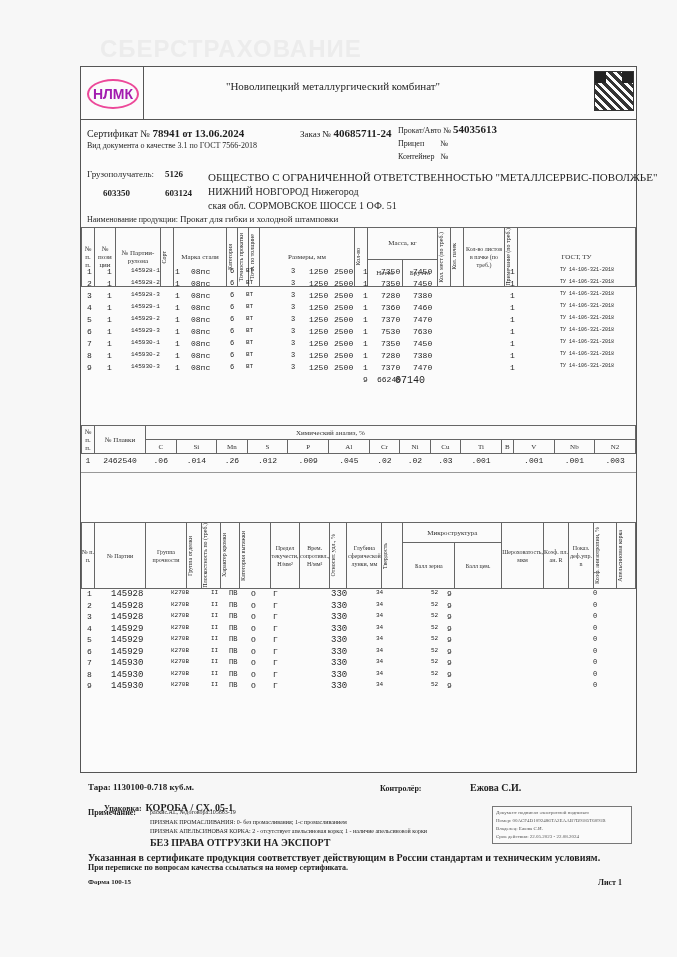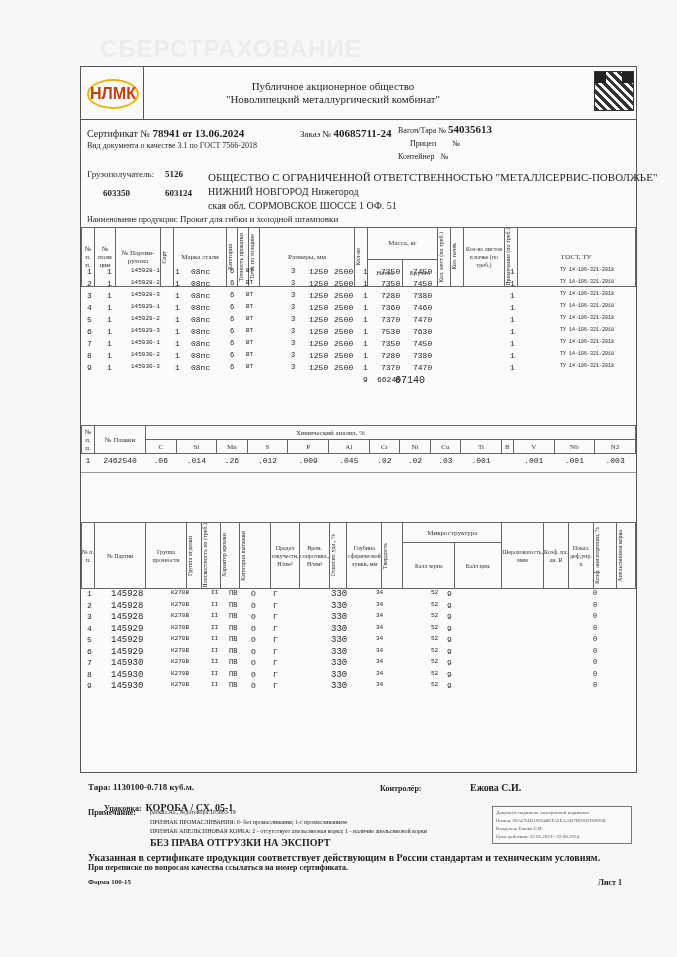--- a/index.html
+++ b/index.html
@@ -4,23 +4,23 @@
 <style>
   html, body { margin:0; padding:0; }
   body { width:677px; height:957px; background:#f7f7f7; position:relative; overflow:hidden;
          font-family:"Liberation Serif", serif; color:#1f1f1f; }
   .ghost { position:absolute; left:100px; top:35px; font-family:"Liberation Sans", sans-serif;
            font-size:24px; font-weight:bold; color:#ececec; letter-spacing:1px; }
   .frame { position:absolute; left:80px; top:66px; width:555px; height:705px;
            border:1px solid #555; background:#fbfbfb; }
   .hdr { position:absolute; left:0; top:0; width:555px; height:52px; border-bottom:1px solid #555; }
   .hdr .logo-cell { position:absolute; left:0; top:0; width:62px; height:52px; border-right:1px solid #555; }
-  .logo { position:absolute; left:6px; top:12px; width:48px; height:26px; border:2px solid #eab308;
-          border-radius:50%; font-family:"Liberation Sans", sans-serif; font-weight:bold; font-size:16px;
-          text-align:center; line-height:26px; color:#c2410c; }
+  .logo { position:absolute; left:6px; top:12px; width:48px; height:26px; border:2px solid #ec4899;
+          border-radius:50%; font-family:"Liberation Sans", sans-serif; font-weight:bold; font-size:14px;
+          text-align:center; line-height:26px; color:#a21caf; }
   .hdr .title { position:absolute; left:62px; top:13px; width:380px; text-align:center; font-size:11px; line-height:13px; }
   .hdr .shop { position:absolute; left:442px; top:0; width:66px; height:52px; border-left:1px solid #555;
                border-right:1px solid #555; font-size:11px; text-align:center; line-height:52px; }
   .qr { position:absolute; left:513px; top:4px; width:38px; height:38px;
         background:
           linear-gradient(90deg,#222 0 30%,transparent 30% 70%,#222 70%) 0 0/100% 30% no-repeat,
           repeating-linear-gradient(45deg,#333 0 3px,#fbfbfb 3px 6px);
         border:1px solid #333; }
   .sec { position:absolute; left:0; font-size:10px; }
   .b { font-weight:bold; }
@@ -38,43 +38,42 @@
 
 <div class="ghost">СБЕРСТРАХОВАНИЕ</div>
 
 <div class="frame">
 
   <div class="hdr">
     <div class="logo-cell">
       <div class="logo">НЛМК</div>
     </div>
     <div class="title">
-      <div>Публичное акционерное общество</div>
       <div>"Новолипецкий металлургический комбинат"</div>
     </div>
     <div class="qr"></div>
   </div>
 
   <div class="sec" style="top:52px;width:555px;height:108px;border-bottom:1px solid #555;">
     <div class="t" style="left:6px;top:8px;font-size:10px;">
       <span>Сертификат №</span>
       <span class="b" style="font-size:11px;">78941</span>
       <span class="b">от</span>
       <span class="b" style="font-size:11px;">13.06.2024</span>
     </div>
     <div class="t" style="left:6px;top:22px;font-size:8px;">Вид документа о качестве 3.1 по ГОСТ 7566-2018</div>
     <div class="t" style="left:219px;top:8px;font-size:9px;">
       <span>Заказ №</span>
       <span class="b" style="font-size:11px;">40685711-24</span>
     </div>
     <div class="t" style="left:317px;top:4px;font-size:8px;">
-      <span>Вагон/Тара №</span>
+      <span>Прокат/Авто №</span>
       <span class="b" style="font-size:11px;">54035613</span>
     </div>
-    <div class="t" style="left:317px;top:20px;font-size:8px;margin-left:12px;">
+    <div class="t" style="left:317px;top:20px;font-size:8px;">
       <span>Прицеп</span>
       <span style="margin-left:14px;">№</span>
     </div>
     <div class="t" style="left:317px;top:33px;font-size:8px;">
       <span>Контейнер</span>
       <span style="margin-left:4px;">№</span>
     </div>
 
     <div class="t" style="left:6px;top:50px;font-size:9px;">Грузополучатель:</div>
     <div class="t b" style="left:84px;top:50px;font-size:9px;">5126</div>

